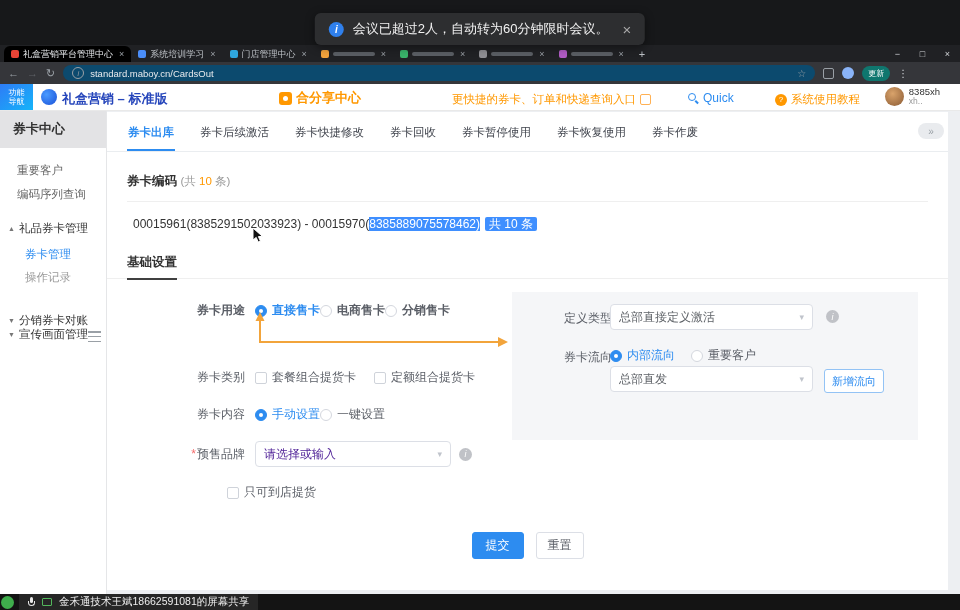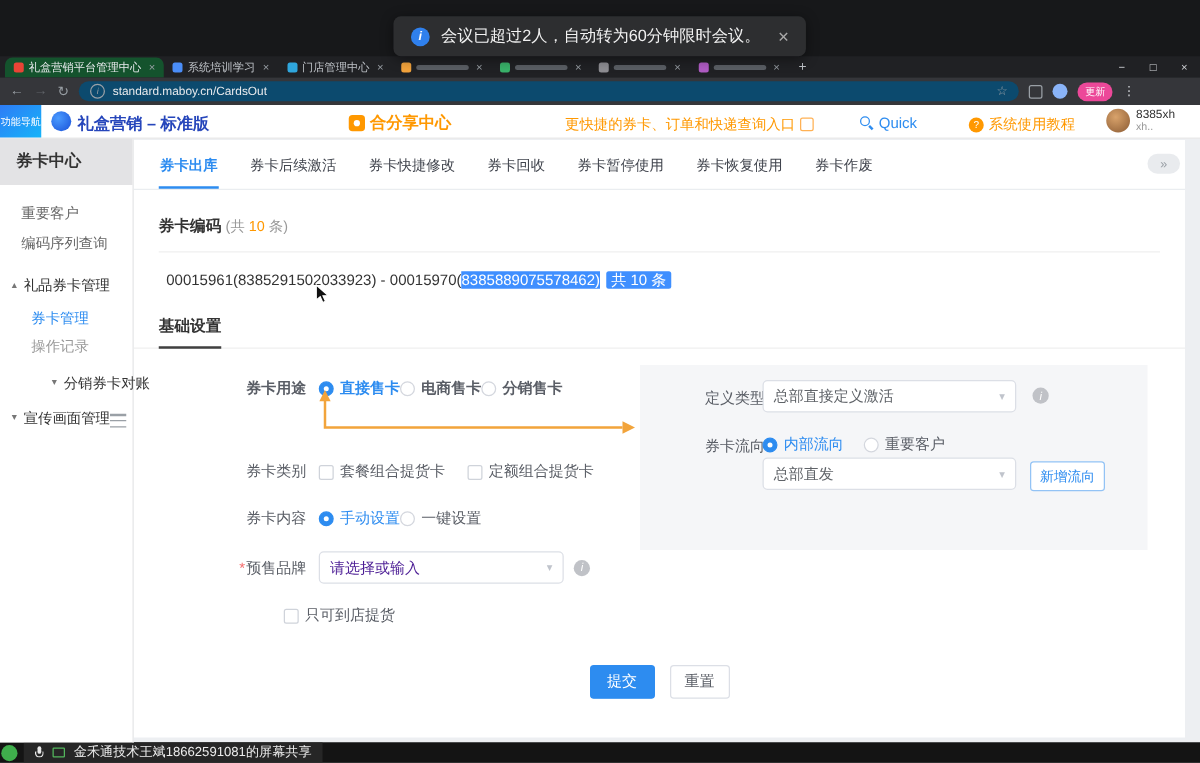--- a/index.html
+++ b/index.html
@@ -12,21 +12,21 @@
   .toast-info{width:15px;height:15px;border-radius:50%;background:#2f80ed;color:#fff;font-size:10px;font-weight:bold;
               display:flex;align-items:center;justify-content:center;font-style:italic;flex:none;}
   .toast-text{color:#f1f1f1;font-size:13px;white-space:nowrap;}
   .toast-close{color:#a9a9a9;font-size:15px;margin-left:5px;}
 
   
   .tabstrip{position:absolute;top:45px;left:0;width:100%;height:17px;background:#202124;display:flex;
             align-items:flex-end;padding-left:4px;box-sizing:border-box;}
   .btab{height:16px;display:flex;align-items:center;gap:4px;padding:0 7px;font-size:9px;color:#bdc1c6;
         white-space:nowrap;overflow:hidden;flex:none;}
-  .btab.active{background:#14532d;border-radius:6px 6px 0 0;color:#e8eaed;}
+  .btab.active{background:#000000;border-radius:6px 6px 0 0;color:#e8eaed;}
   .fav{width:8px;height:8px;border-radius:2px;flex:none;}
   .fav1{background:#e94436}.fav2{background:#4a8df8}.fav3{background:#2fa6dd}.fav4{background:#f2a33c}
   .fav5{background:#39b26a}.fav6{background:#8e8e93}.fav7{background:#b05cc4}
   .tclose{color:#9aa0a6;font-size:9px;margin-left:2px;}
   .tfade{width:42px;height:4px;border-radius:2px;background:#5a5e64;}
   .newtab{color:#bdc1c6;font-size:11px;margin:0 0 2px 8px;}
   .wctrl{margin-left:auto;display:flex;align-items:center;height:100%;}
   .wctrl span{width:25px;text-align:center;color:#d2d5d9;font-size:9px;}
 
   
@@ -35,27 +35,27 @@
   .nav-ic{color:#9aa0a6;font-size:11px;flex:none;}
   .nav-ic.dim{color:#5f6368;}
   .omnibox{flex:1;max-width:752px;height:16px;background:#0c4a6e;border-radius:9px;display:flex;
            align-items:center;padding:0 9px;gap:6px;box-sizing:border-box;}
   .omni-info{width:10px;height:10px;border:1px solid #9aa0a6;border-radius:50%;color:#9aa0a6;font-size:7px;
              display:flex;align-items:center;justify-content:center;font-style:italic;flex:none;}
   .omni-url{color:#e8eaed;font-size:9.5px;}
   .omni-star{margin-left:auto;color:#9aa0a6;font-size:10px;}
   .ext-ic{width:9px;height:9px;border:1.5px solid #9aa0a6;border-radius:2px;flex:none;}
   .prof-ic{width:12px;height:12px;border-radius:50%;background:#8ab4f8;flex:none;}
-  .updpill{background:#ec4899;color:#fff;font-size:8px;padding:2px 6px;border-radius:8px;flex:none;}
+  .updpill{background:#0f766e;color:#fff;font-size:8px;padding:2px 6px;border-radius:8px;flex:none;}
   .kebab{color:#d2d5d9;font-size:10px;}
 
   
   .appheader{position:absolute;top:84px;left:0;width:100%;height:26px;background:#fff;box-shadow:0 1px 0 #e9e9e9;z-index:5;}
   .navbox{position:absolute;left:0;top:0;width:33px;height:26px;background:linear-gradient(140deg,#2e7cf6,#15b4f9);
-          color:#fff;font-size:8px;line-height:9px;display:flex;flex-direction:row;align-items:center;justify-content:center;}
+          color:#fff;font-size:8px;line-height:9px;display:flex;flex-direction:column;align-items:center;justify-content:center;}
   .applogo{position:absolute;left:41px;top:5px;width:16px;height:16px;border-radius:50%;
            background:radial-gradient(circle at 35% 35%,#4a9bff,#1950d8);}
   .apptitle{position:absolute;left:62px;top:6px;font-size:13px;font-weight:bold;color:#2646bb;white-space:nowrap;}
   .sharecenter{position:absolute;left:279px;top:5px;display:flex;align-items:center;gap:4px;}
   .sc-ic{width:13px;height:13px;border-radius:3px;background:#ff9800;position:relative;flex:none;}
   .sc-ic::after{content:"";position:absolute;left:4px;top:4px;width:5px;height:5px;border-radius:50%;background:#fff;}
   .sharecenter b{font-size:13px;color:#ff9800;white-space:nowrap;}
   .quickentry{position:absolute;left:452px;top:8px;display:flex;align-items:center;gap:4px;font-size:11.5px;color:#ff9800;white-space:nowrap;}
   .qe-ic{width:9px;height:9px;border:1px solid #ffb154;border-radius:2px;flex:none;}
   .quickbtn{position:absolute;left:688px;top:7px;display:flex;align-items:center;gap:4px;color:#2d8cf0;font-size:12px;}
@@ -261,21 +261,21 @@
   <div class="sidebar">
     <div class="sb-title">券卡中心</div>
     <div class="sb-item" style="top:48px;">重要客户</div>
     <div class="sb-item" style="top:72px;">编码序列查询</div>
     <div class="sb-item sb-group" style="top:106px;">
       <span class="sb-mark">▲</span>
       <span>礼品券卡管理</span>
     </div>
     <div class="sb-item sb-child sb-active" style="top:132px;">券卡管理</div>
     <div class="sb-item sb-child sb-dim" style="top:155px;">操作记录</div>
-    <div class="sb-item sb-group" style="top:184px;margin-left:32px;">
+    <div class="sb-item sb-group" style="top:198px;">
       <span class="sb-mark">▼</span>
       <span>分销券卡对账</span>
     </div>
     <div class="sb-item sb-group" style="top:212px;">
       <span class="sb-mark">▼</span>
       <span>宣传画面管理</span>
     </div>
     <div class="sb-toggle">
         <i></i>
         <i></i>

